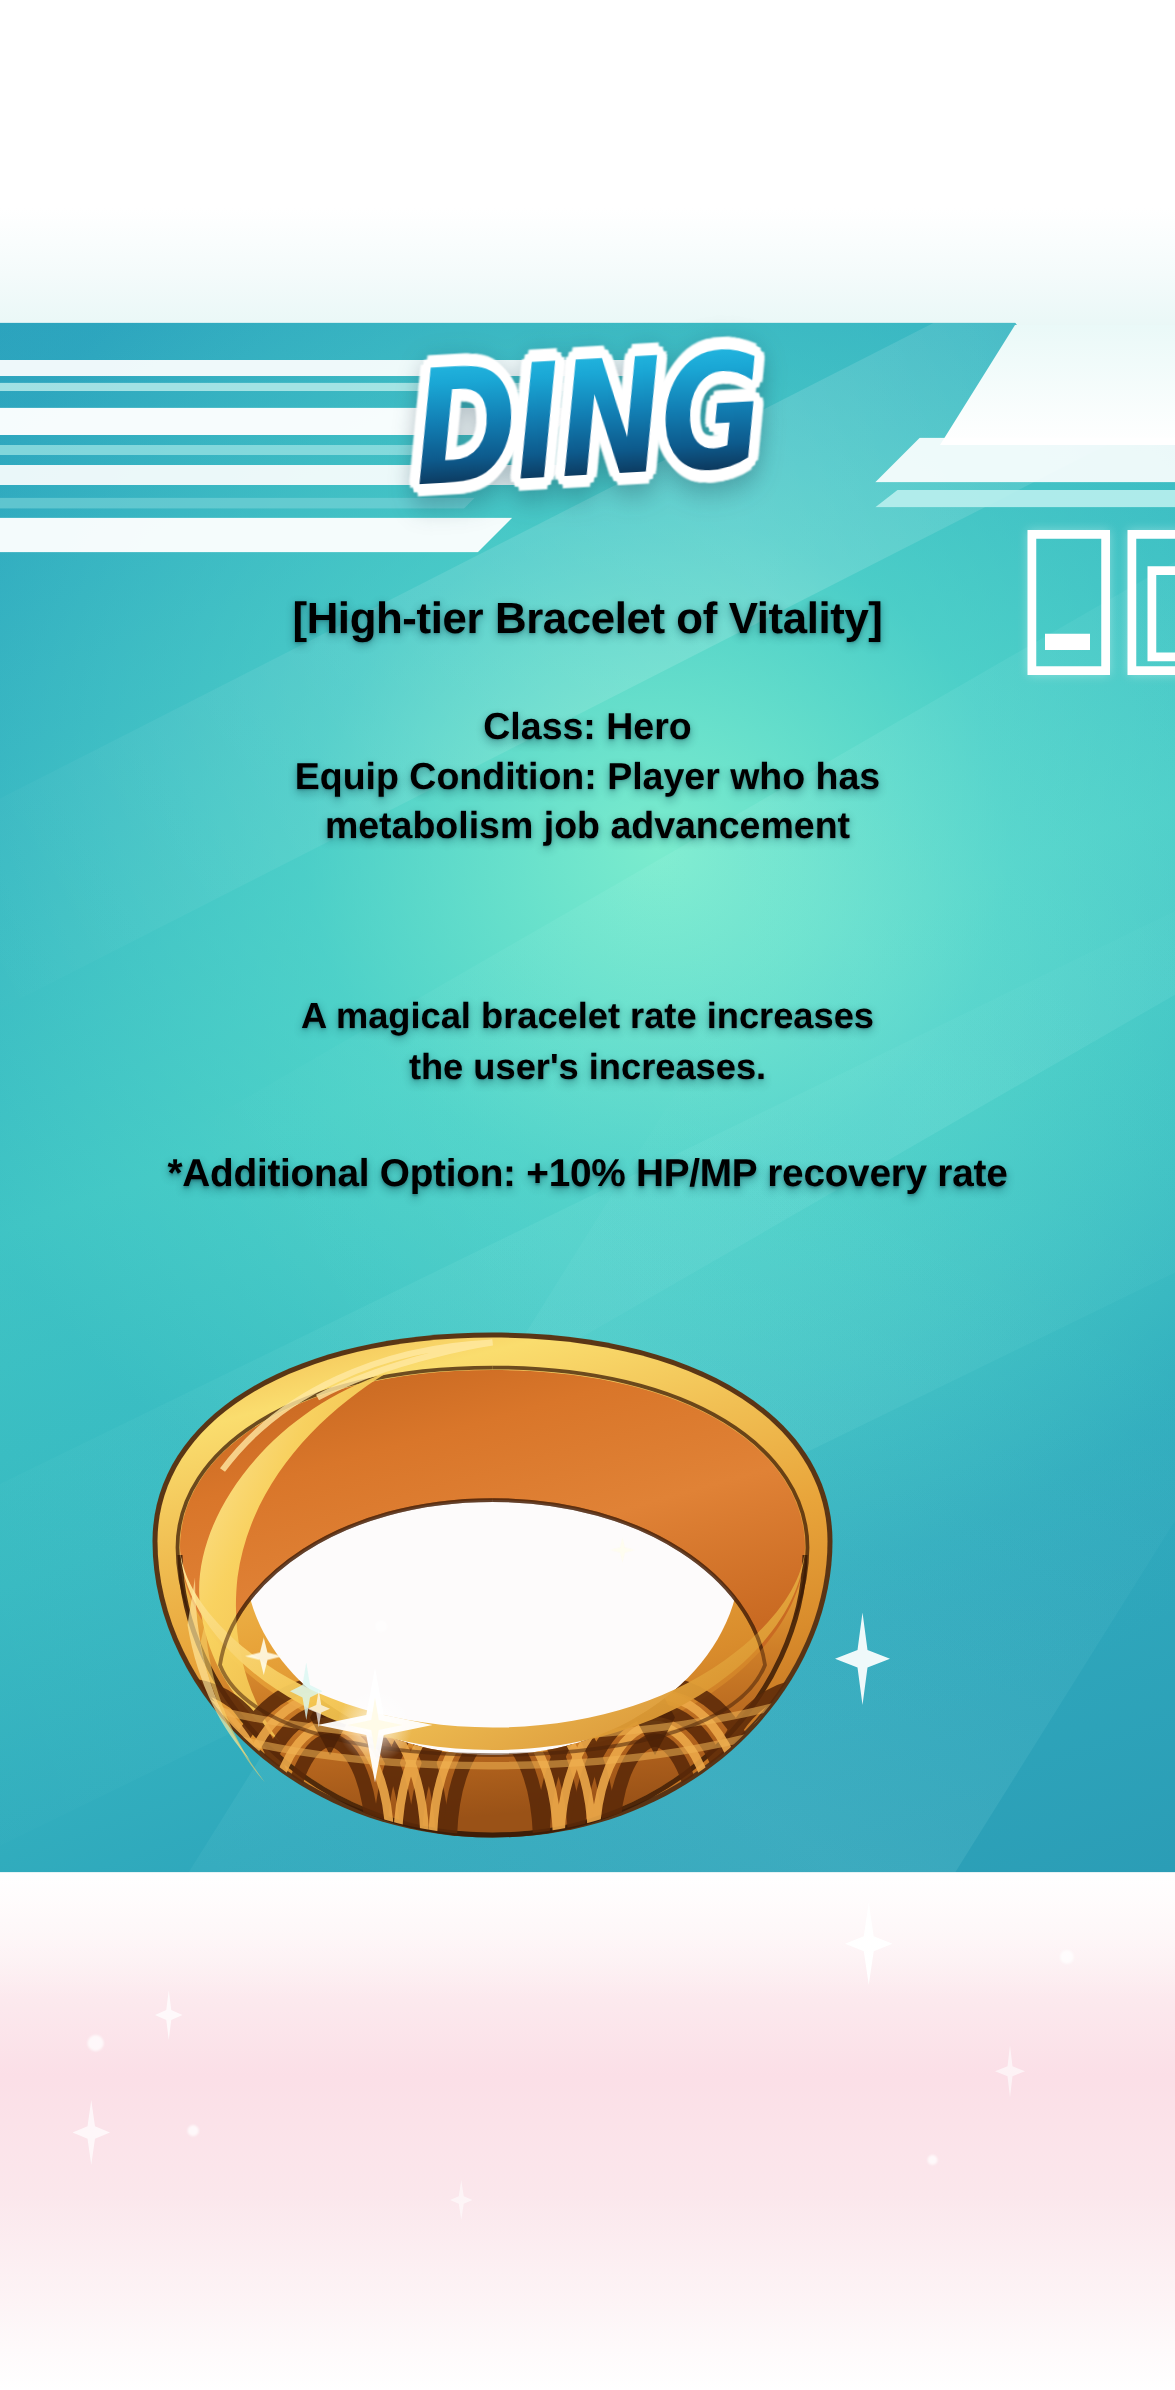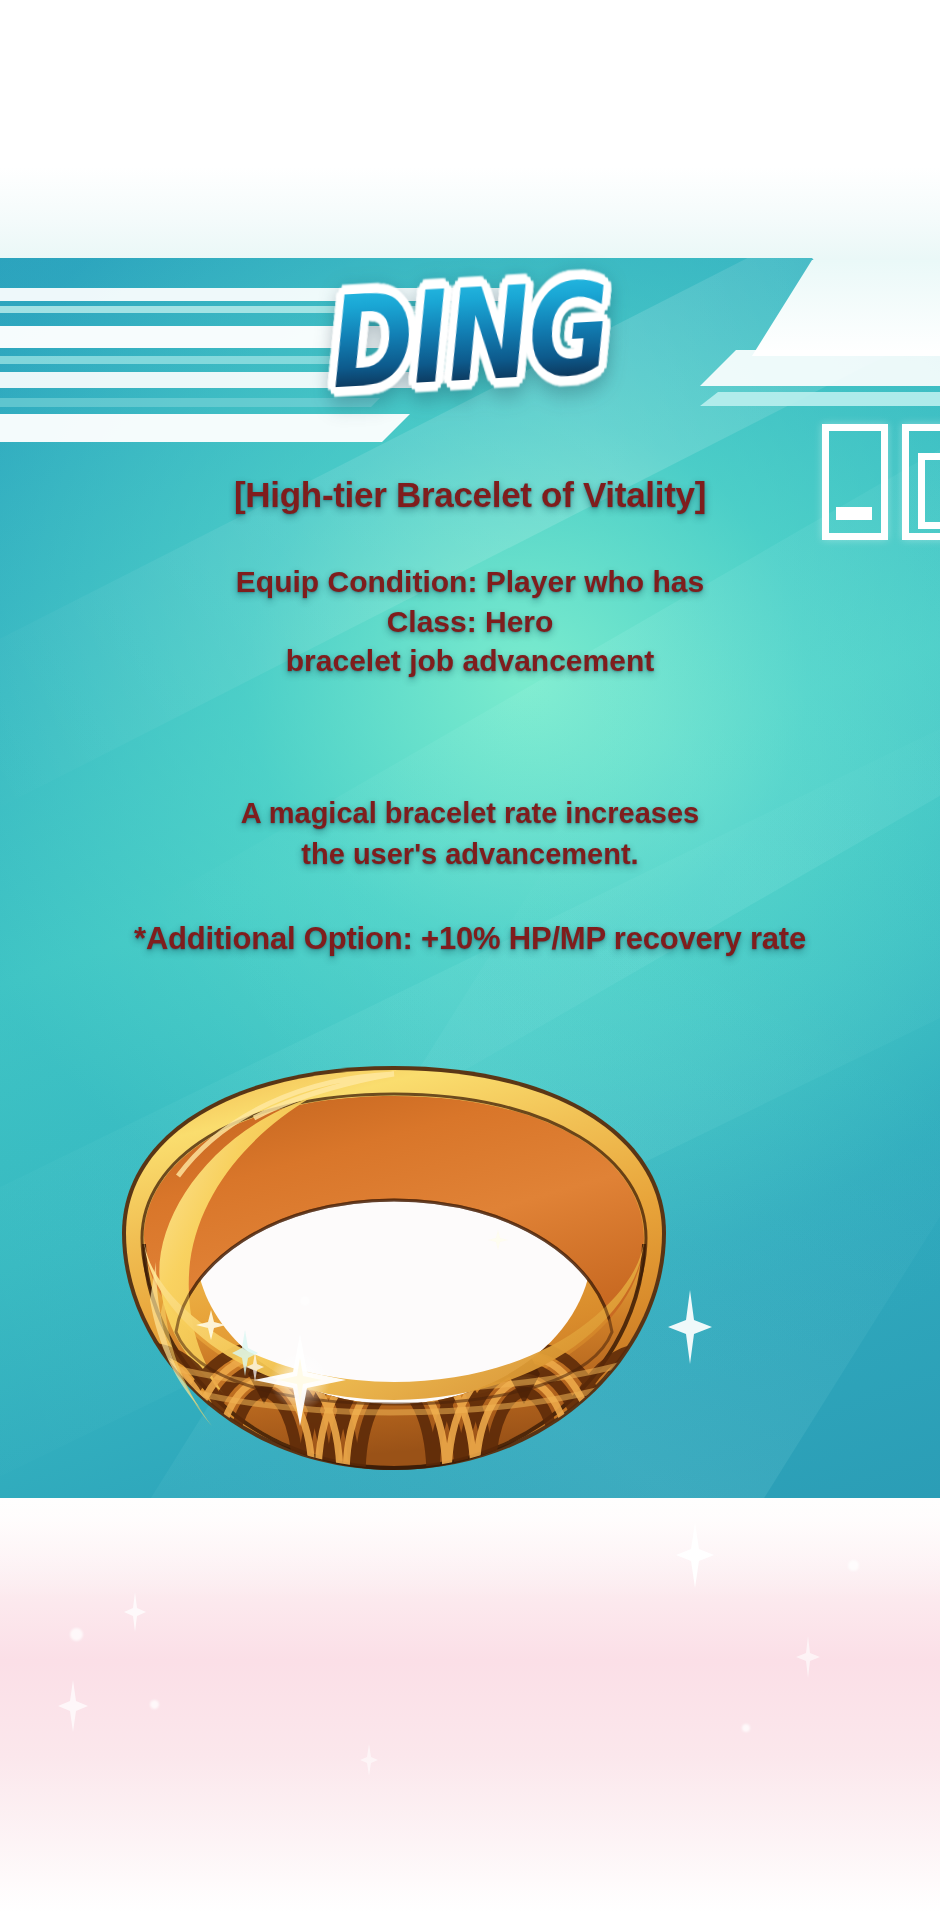--- a/index.html
+++ b/index.html
@@ -115,21 +115,21 @@
       drop-shadow(3px 3px 0 #fff) drop-shadow(-3px 3px 0 #fff)
       drop-shadow(3px -3px 0 #fff) drop-shadow(-3px -3px 0 #fff)
       drop-shadow(0 6px 9px rgba(10,40,60,.30));
     white-space:nowrap;line-height:1;
     padding:0 6px;
   }
 
   
   .info{
     position:absolute;left:0;top:474px;width:940px;
-    text-align:center;color:#7f1d1d;
+    text-align:center;color:#000000;
     text-shadow:0 3px 7px rgba(8,60,70,.45), 0 1px 2px rgba(8,60,70,.35);
   }
   .item-name{
     font-size:35px;font-weight:bold;letter-spacing:-.3px;line-height:1.2;
     margin-bottom:46px;
   }
   .stat-line{font-size:30px;font-weight:bold;line-height:1.32;}
   .stat-block{margin-bottom:8px;}
   .gap-a{height:48px;}
   .gap-b{height:48px;}
@@ -194,35 +194,35 @@
   </div>
 
   <div class="ding-wrap">
     <div class="ding">DING</div>
   </div>
 
   <div class="info">
     <div class="item-name">[High-tier Bracelet of Vitality]</div>
 
     <div class="stat-block">
+      <div class="stat-line">Class: Hero</div>
       <div class="stat-line">Equip Condition: Player who has</div>
-      <div class="stat-line">Class: Hero</div>
-      <div class="stat-line">bracelet job advancement</div>
+      <div class="stat-line">metabolism job advancement</div>
     </div>
 
     <div class="gap-a"></div>
 
     <div class="stat-block">
     </div>
 
     <div class="gap-b"></div>
 
     <div>
       <div class="desc-line">A magical bracelet rate increases</div>
-      <div class="desc-line">the user's advancement.</div>
+      <div class="desc-line">the user's increases.</div>
     </div>
 
     <div class="gap-c"></div>
 
     <div class="addopt">*Additional Option: +10% HP/MP recovery rate</div>
   </div>
 
   <div class="bracelet">
     <svg viewBox="0 0 580 470" xmlns="http://www.w3.org/2000/svg">
       <defs>

